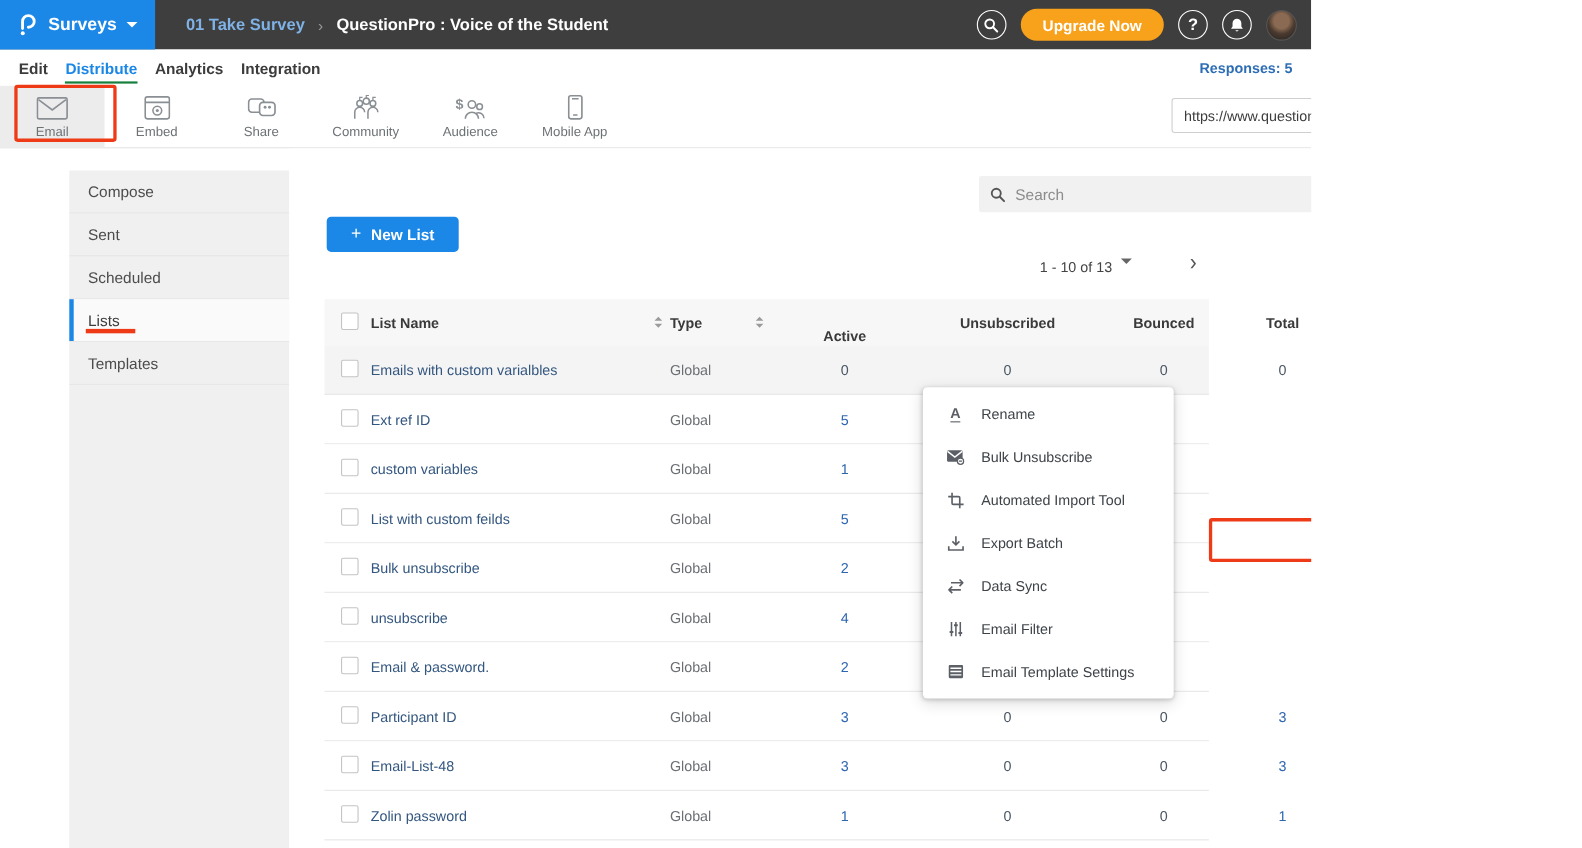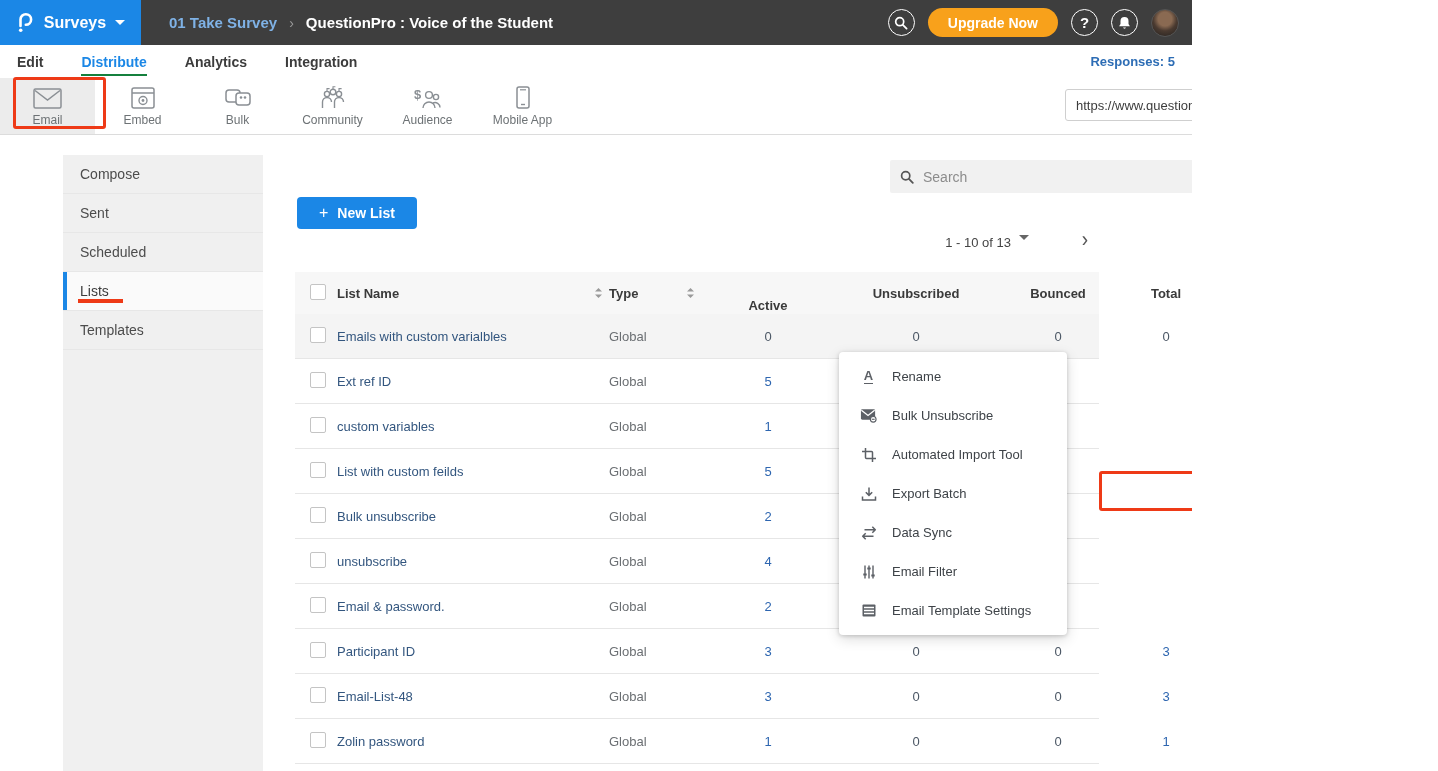--- a/index.html
+++ b/index.html
@@ -124,21 +124,21 @@
         <svg width="13" height="14" viewBox="0 0 13 14">
             <path d="M6.5 1 a4 4 0 0 1 4 4 v3 l1.4 2.2 H1.1 L2.5 8 V5 a4 4 0 0 1 4 -4 z" fill="#fff"></path>
             <path d="M5 11.6 a1.6 1.6 0 0 0 3 0 z" fill="#fff"></path>
           </svg>
       </span>
       <span class="avatar"></span>
     </div>
   </div>
 
   <div class="tabsbar">
-    <div id="tabs-holder" style="display:flex;gap:38px;">
+    <div id="tabs-holder" style="display:flex;gap:16px;">
         <div class="tab">Edit</div>
         <div class="tab active">Distribute</div>
         <div class="tab">Analytics</div>
         <div class="tab">Integration</div>
       </div>
     <span class="responses">Responses: 5</span>
   </div>
 
   <div class="toolbar">
     <div id="tools-holder" style="display:flex;">
@@ -164,21 +164,21 @@
         </div>
         <div class="tool">
           <span style="display:flex;height:23px;align-items:flex-end;">
             <svg width="26" height="22" viewBox="0 0 26 22">
               <rect x="1" y="3" width="14" height="12" rx="3" fill="none" stroke="#8a8f94" stroke-width="1.5"></rect>
               <rect x="11" y="6" width="14" height="12" rx="3" fill="#fff" stroke="#8a8f94" stroke-width="1.5"></rect>
               <circle cx="16" cy="10.5" r="1.3" fill="#8a8f94"></circle>
               <circle cx="20" cy="10.5" r="1.3" fill="#8a8f94"></circle>
             </svg>
           </span>
-          <span class="tlabel">Bulk</span>
+          <span class="tlabel">Share</span>
         </div>
         <div class="tool">
           <span style="display:flex;height:23px;align-items:flex-end;">
             <svg width="26" height="23" viewBox="0 0 26 23">
               <circle cx="7" cy="8" r="2.6" fill="none" stroke="#8a8f94" stroke-width="1.4"></circle>
               <circle cx="19" cy="8" r="2.6" fill="none" stroke="#8a8f94" stroke-width="1.4"></circle>
               <circle cx="13" cy="6" r="2.8" fill="none" stroke="#8a8f94" stroke-width="1.4"></circle>
               <path d="M2.5 22 v-6 a4.5 4.5 0 0 1 9 0 M14.5 22 v-6 a4.5 4.5 0 0 1 9 0" fill="none" stroke="#8a8f94" stroke-width="1.4"></path>
               <path d="M7 5.4 V2.6 h2.6 M19 5.4 V2.6 h2.6 M13 3.2 V.8 h2.4" fill="none" stroke="#8a8f94" stroke-width="1.1"></path>
             </svg>

